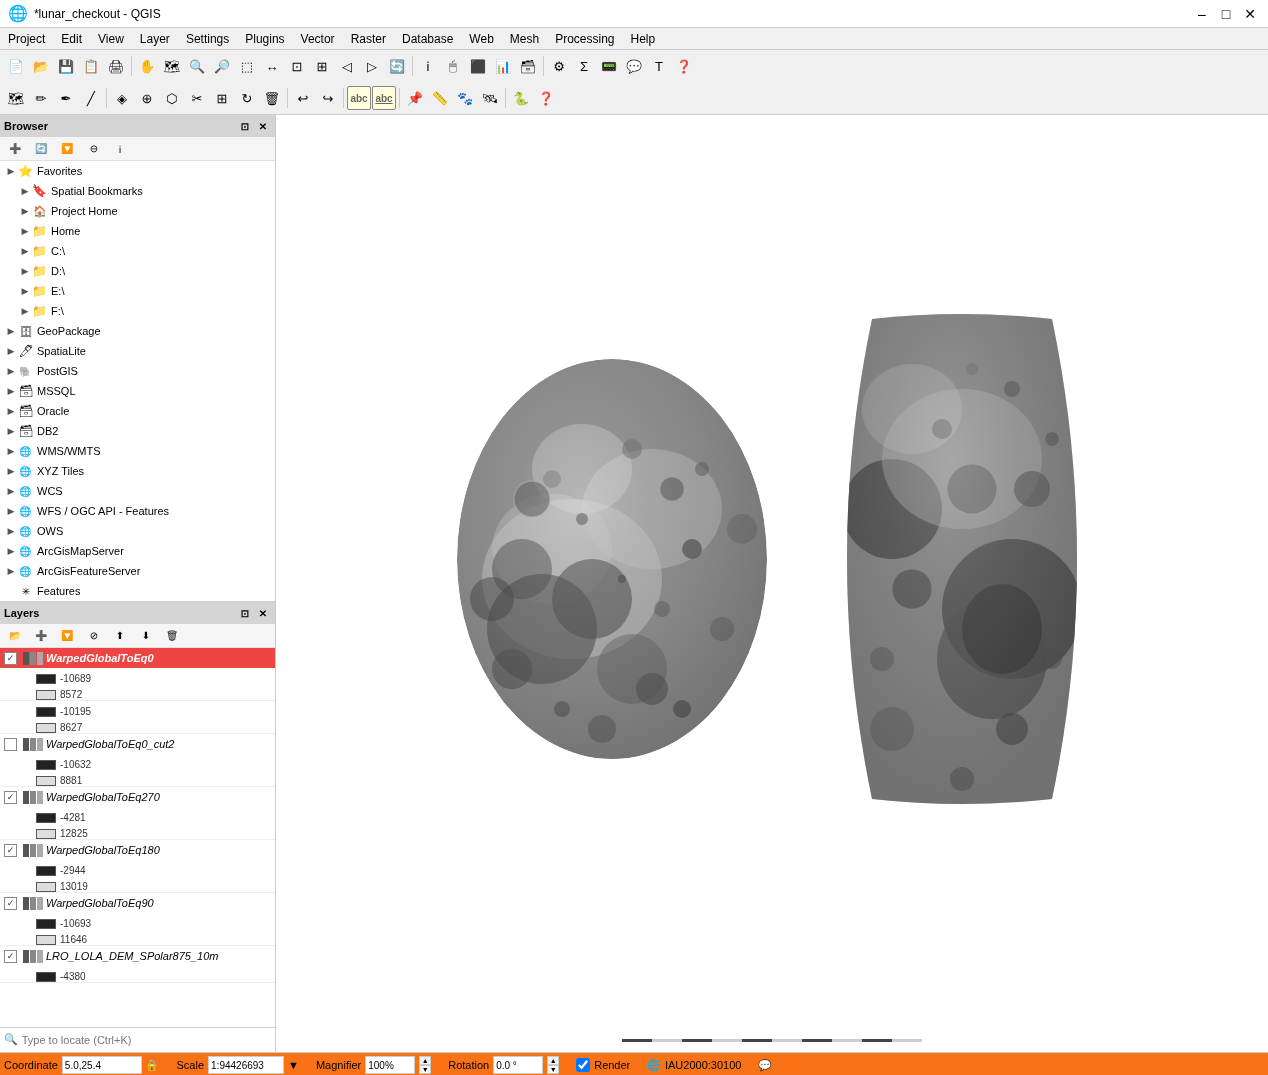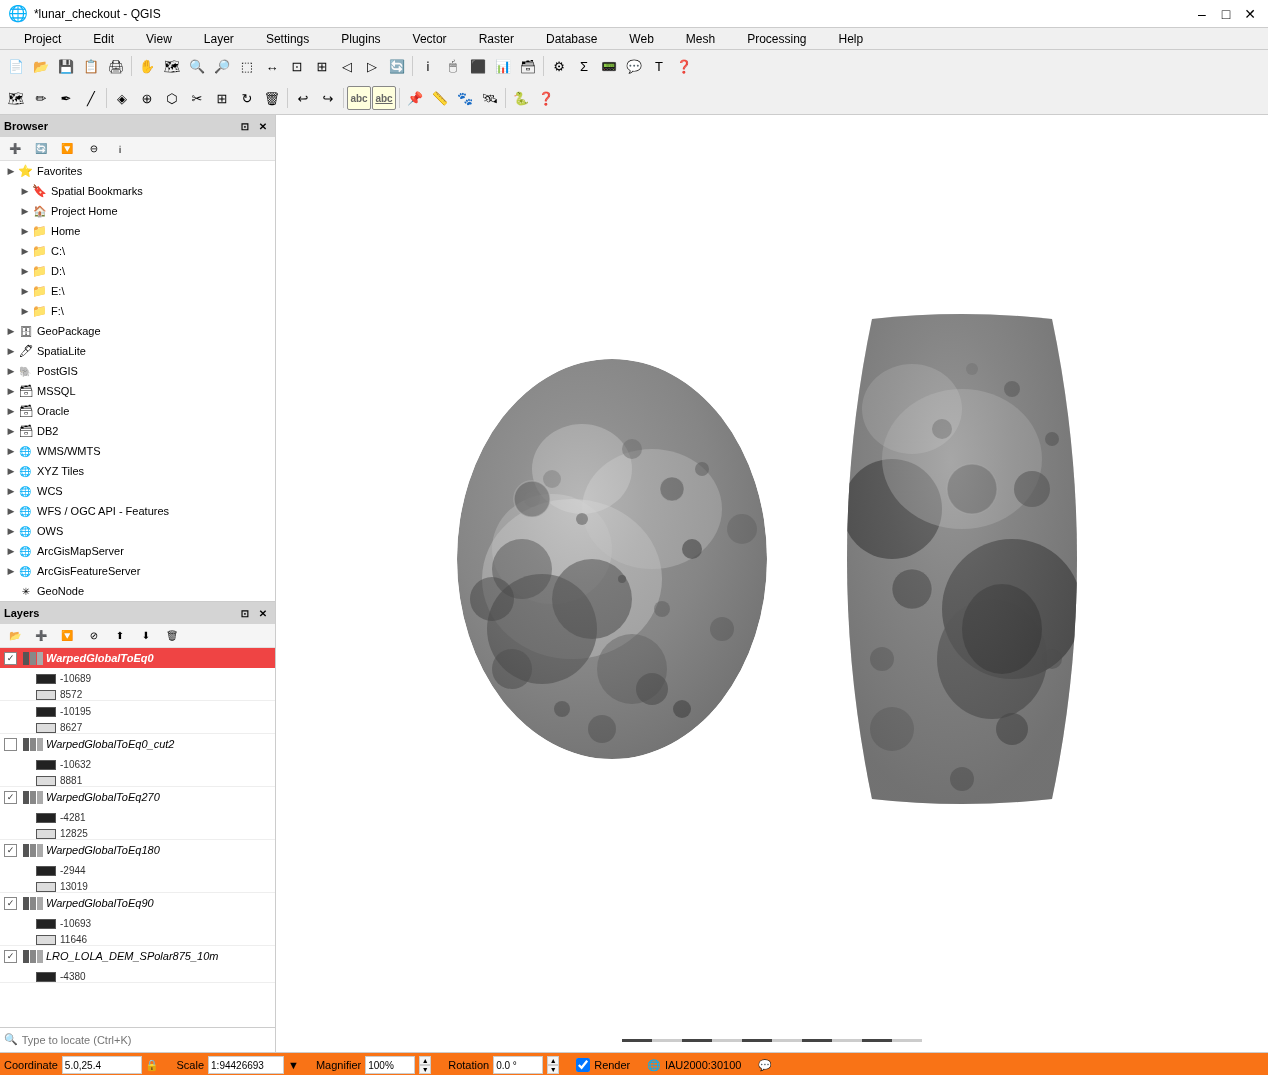--- a/index.html
+++ b/index.html
@@ -6,21 +6,21 @@
     body { font-family: 'Segoe UI', Arial, sans-serif; font-size: 11px; background: #f0f0f0; width: 1268px; height: 1075px; overflow: hidden; }
     
     
     .titlebar { display: flex; align-items: center; justify-content: space-between; background: #fff; height: 28px; padding: 0 8px; border-bottom: 1px solid #ccc; }
     .titlebar-left { display: flex; align-items: center; gap: 6px; font-size: 12px; }
     .titlebar-right { display: flex; gap: 4px; }
     .title-btn { width: 20px; height: 20px; display: flex; align-items: center; justify-content: center; cursor: pointer; font-size: 14px; }
     
     
     .menubar { display: flex; background: #f0f0f0; height: 22px; border-bottom: 1px solid #ccc; align-items: center; }
-    .menubar-item { padding: 14px 8px; cursor: pointer; font-size: 12px; height: 100%; display: flex; align-items: center; margin-left: 16px; }
+    .menubar-item { padding: 14px 8px; cursor: pointer; font-size: 12px; height: 100%; display: flex; align-items: center; }
     
     
     .toolbar-area { background: #f0f0f0; border-bottom: 1px solid #ccc; }
     .toolbar-row { display: flex; align-items: center; height: 32px; padding: 2px 4px; gap: 1px; flex-wrap: nowrap; }
     .tb-btn { width: 24px; height: 24px; display: flex; align-items: center; justify-content: center; cursor: pointer; border: 1px solid transparent; border-radius: 2px; font-size: 13px; background: transparent; }
     .tb-sep { width: 1px; height: 20px; background: #ccc; margin: 0 2px; }
     
     
     .main-area { display: flex; height: calc(1075px - 28px - 22px - 64px - 24px); }
     
@@ -317,21 +317,21 @@
 
         <div class="tree-item">
           <div class="tree-arrow">▶</div>
           <div class="tree-icon" style="font-size:10px;">🌐</div>
           <span class="tree-label">ArcGisFeatureServer</span>
         </div>
 
         <div class="tree-item">
           <div class="tree-arrow"></div>
           <div class="tree-icon" style="font-size:10px;">✳</div>
-          <span class="tree-label">GeoNode</span>
+          <span class="tree-label">Features</span>
         </div>
       </div>
     </div>
 
     <div class="layers-panel">
       <div class="panel-header">
         <div class="panel-header-left">
           <span>Layers</span>
         </div>
         <div class="panel-header-btns">

